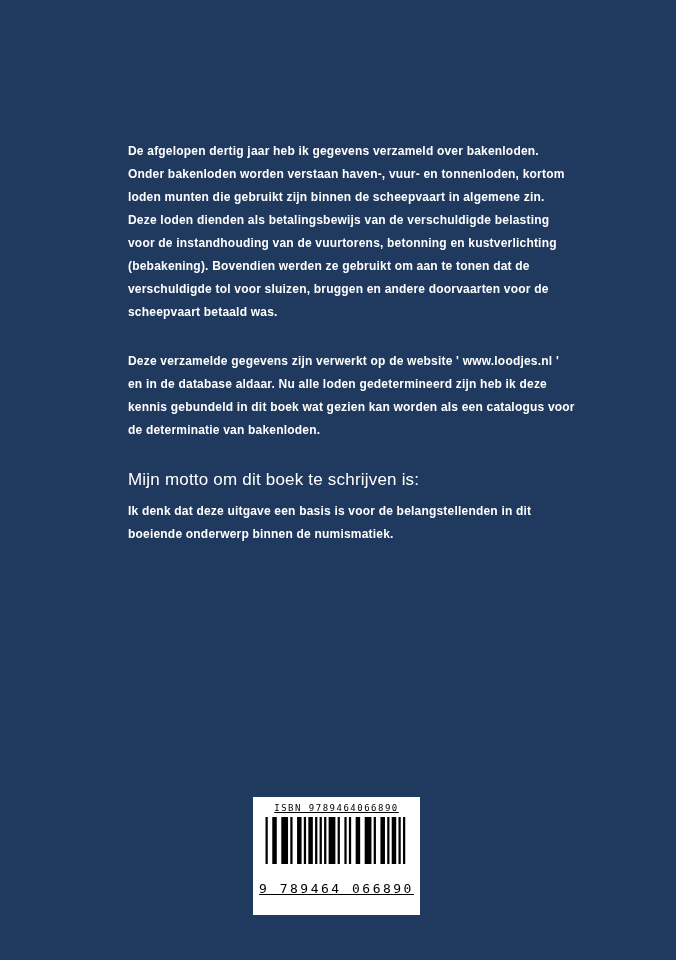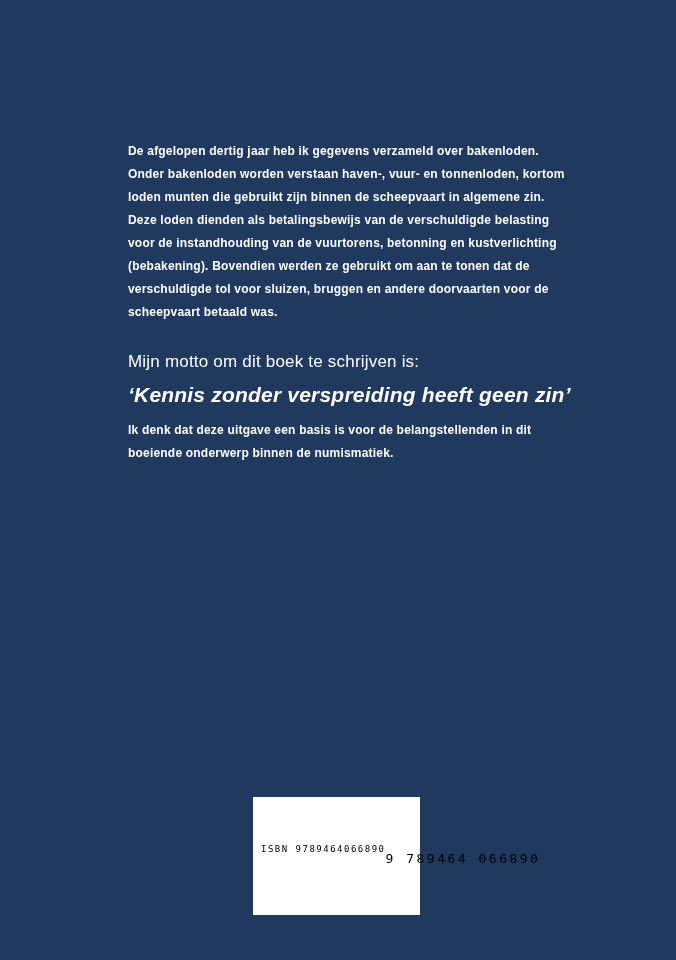--- a/index.html
+++ b/index.html
@@ -53,21 +53,23 @@
   .barcode {
     position: absolute;
     left: 253px;
     top: 797px;
     width: 167px;
     height: 118px;
     background: #ffffff;
     box-sizing: border-box;
     padding: 6px 8px 20px 8px;
     display: flex;
+    flex-direction: column;
     align-items: center;
+    text-decoration: underline;
   }
   .barcode-isbn {
     font-family: "DejaVu Sans Mono", monospace;
     font-size: 9px;
     line-height: 10px;
     color: #000000;
     letter-spacing: 1.5px;
     white-space: nowrap;
   }
   .barcode-bars {
@@ -86,22 +88,22 @@
     white-space: nowrap;
   }
 </style>
 </head>
 <body>
 
 <div class="cover">
 
   <div class="text-block">
     <p class="para">De afgelopen dertig jaar heb ik gegevens verzameld over bakenloden. Onder bakenloden worden verstaan haven-, vuur- en tonnenloden, kortom loden munten die gebruikt zijn binnen de scheepvaart in algemene zin. Deze loden dienden als betalingsbewijs van de verschuldigde belasting voor de instandhouding van de vuurtorens, betonning en kustverlichting (bebakening). Bovendien werden ze gebruikt om aan te tonen dat de verschuldigde tol voor sluizen, bruggen en andere doorvaarten voor de scheepvaart betaald was.</p>
+    <p class="para">Deze verzamelde gegevens zijn verwerkt op de website ' www.loodjes.nl ' en in de database aldaar. Nu alle loden gedetermineerd zijn heb ik deze kennis gebundeld in dit boek wat gezien kan worden als een catalogus voor de determinatie van bakenloden.</p>
     <p class="motto-intro">Mijn motto om dit boek te schrijven is:</p>
-    <p class="motto-quote">‘Kennis zonder verspreiding heeft geen zin’</p>
     <p class="para closing">Ik denk dat deze uitgave een basis is voor de belangstellenden in dit boeiende onderwerp binnen de numismatiek.</p>
   </div>
 
   <div class="barcode">
     <div class="barcode-isbn">ISBN 9789464066890</div>
     <svg class="barcode-bars" preserveAspectRatio="none" fill="#000000" xmlns="http://www.w3.org/2000/svg" viewBox="0 0 67 100">
         <rect x="2" y="0" width="1" height="100"></rect>
         <rect x="5" y="0" width="2" height="100"></rect>
         <rect x="9" y="0" width="3" height="100"></rect>
         <rect x="13" y="0" width="1" height="100"></rect>

